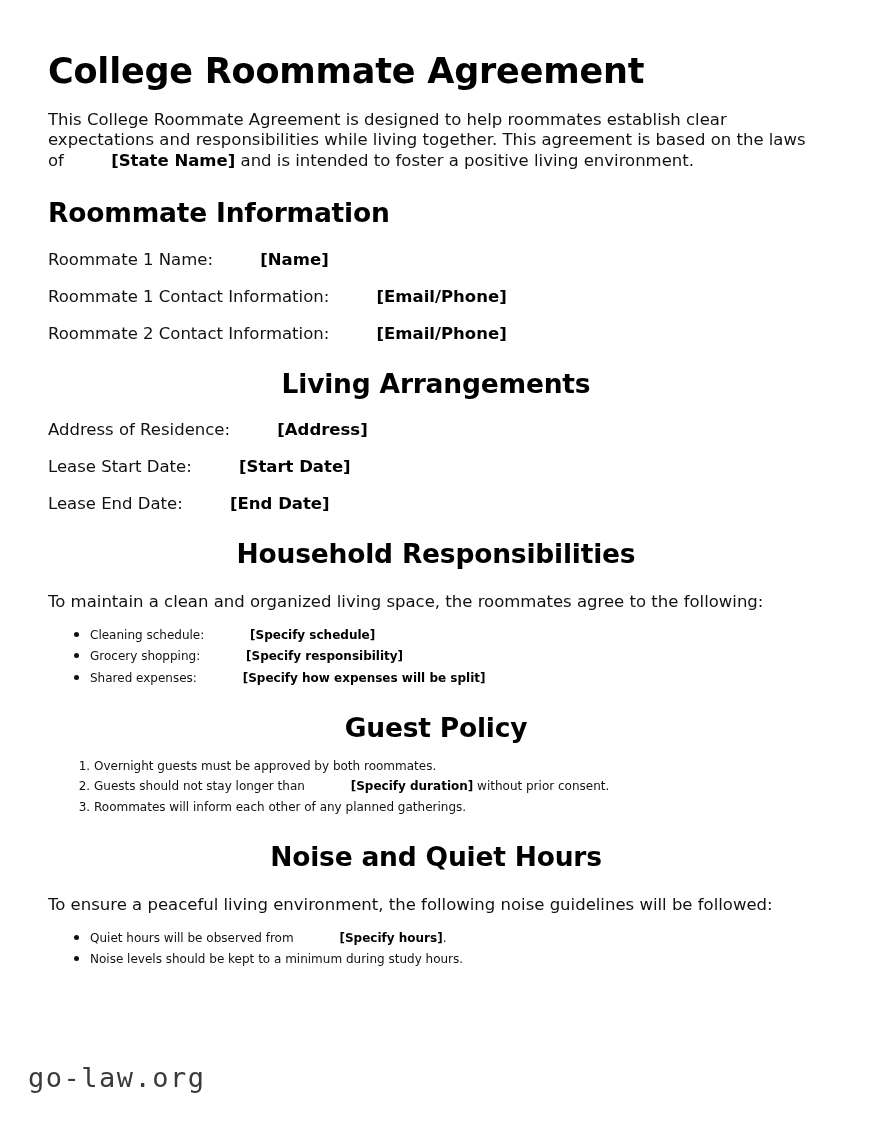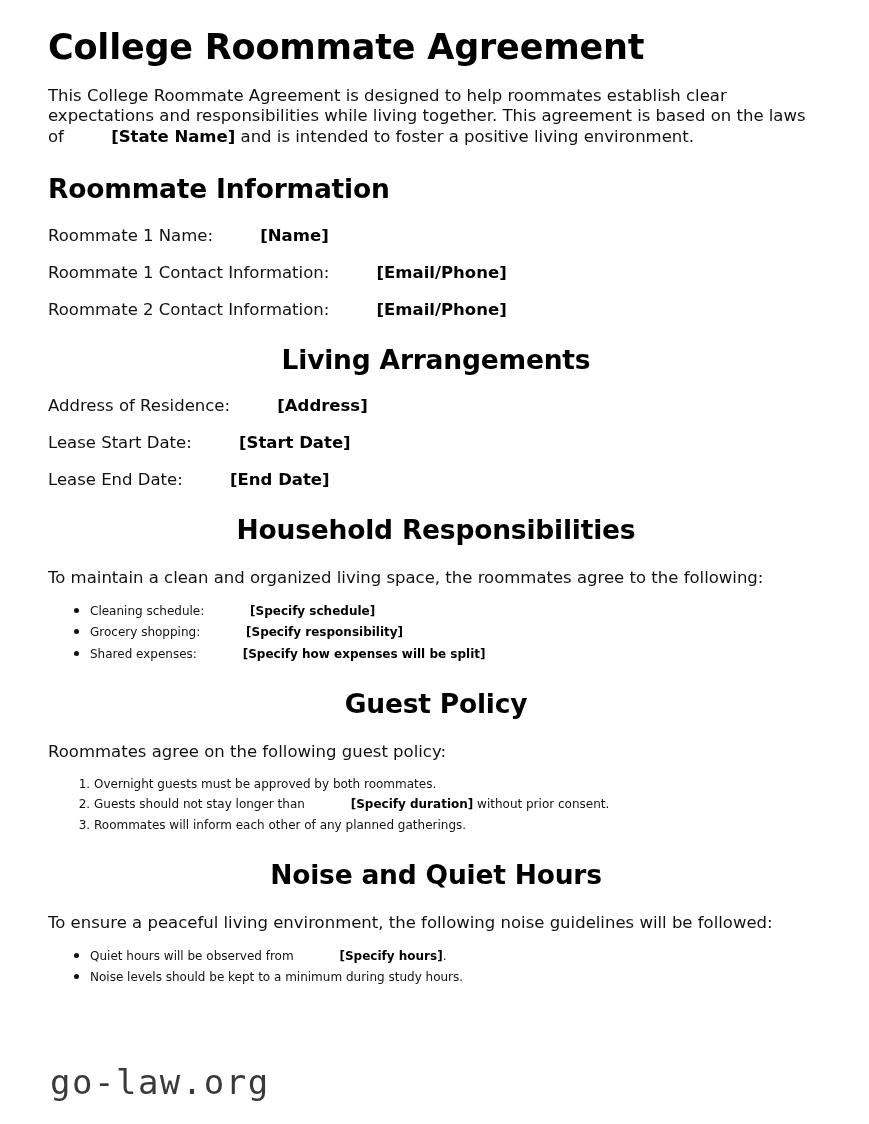--- a/index.html
+++ b/index.html
@@ -23,21 +23,21 @@
     left: 48px;
     top: 0;
     width: 776px;
   }
   .doc-title {
     font-size: 35px;
     font-weight: bold;
     letter-spacing: -0.2px;
     line-height: 1.1;
     margin: 0;
-    padding-top: 28px;
+    padding-top: 52px;
     color: #000;
   }
   .intro {
     font-size: 16.5px;
     line-height: 20.6px;
     margin: 0;
     padding-top: 19px;
     width: 776px;
     color: #111;
   }
@@ -81,25 +81,24 @@
     padding: 0;
     margin: 0;
   }
   ul.doc-list li::marker { font-size: 15px; }
   b, strong { font-weight: bold; color: #000; margin-left: 42px; }
   .watermark {
     position: absolute;
     left: 28px;
     top: 1062px;
     font-family: "DejaVu Sans Mono", "Liberation Mono", monospace;
-    font-size: 34px;
+    font-size: 27px;
     letter-spacing: 1.5px;
     color: #3a3a3a;
     white-space: nowrap;
-    margin-left: 22px;
   }
 </style>
 </head>
 <body>
 
 <div class="page">
   <div class="content">
 
     <h1 class="doc-title">College Roommate Agreement</h1>
 
@@ -117,21 +116,20 @@
 
     <h2 class="section-heading sec-gap-2">Household Responsibilities</h2>
     <p class="lead">To maintain a clean and organized living space, the roommates agree to the following:</p>
     <ul class="doc-list">
       <li><span>Cleaning schedule: </span><b>[Specify schedule]</b><span></span></li>
       <li><span>Grocery shopping: </span><b>[Specify responsibility]</b><span></span></li>
       <li><span>Shared expenses: </span><b>[Specify how expenses will be split]</b><span></span></li>
     </ul>
 
     <h2 class="section-heading sec-gap-2">Guest Policy</h2>
-    <p class="lead">Roommates agree on the following guest policy:</p>
     <ol class="doc-list">
       <li><span>Overnight guests must be approved by both roommates.</span><b></b><span></span></li>
       <li><span>Guests should not stay longer than </span><b>[Specify duration]</b><span> without prior consent.</span></li>
       <li><span>Roommates will inform each other of any planned gatherings.</span><b></b><span></span></li>
     </ol>
 
     <h2 class="section-heading sec-gap-2">Noise and Quiet Hours</h2>
     <p class="lead">To ensure a peaceful living environment, the following noise guidelines will be followed:</p>
     <ul class="doc-list">
       <li><span>Quiet hours will be observed from </span><b>[Specify hours]</b><span>.</span></li>

